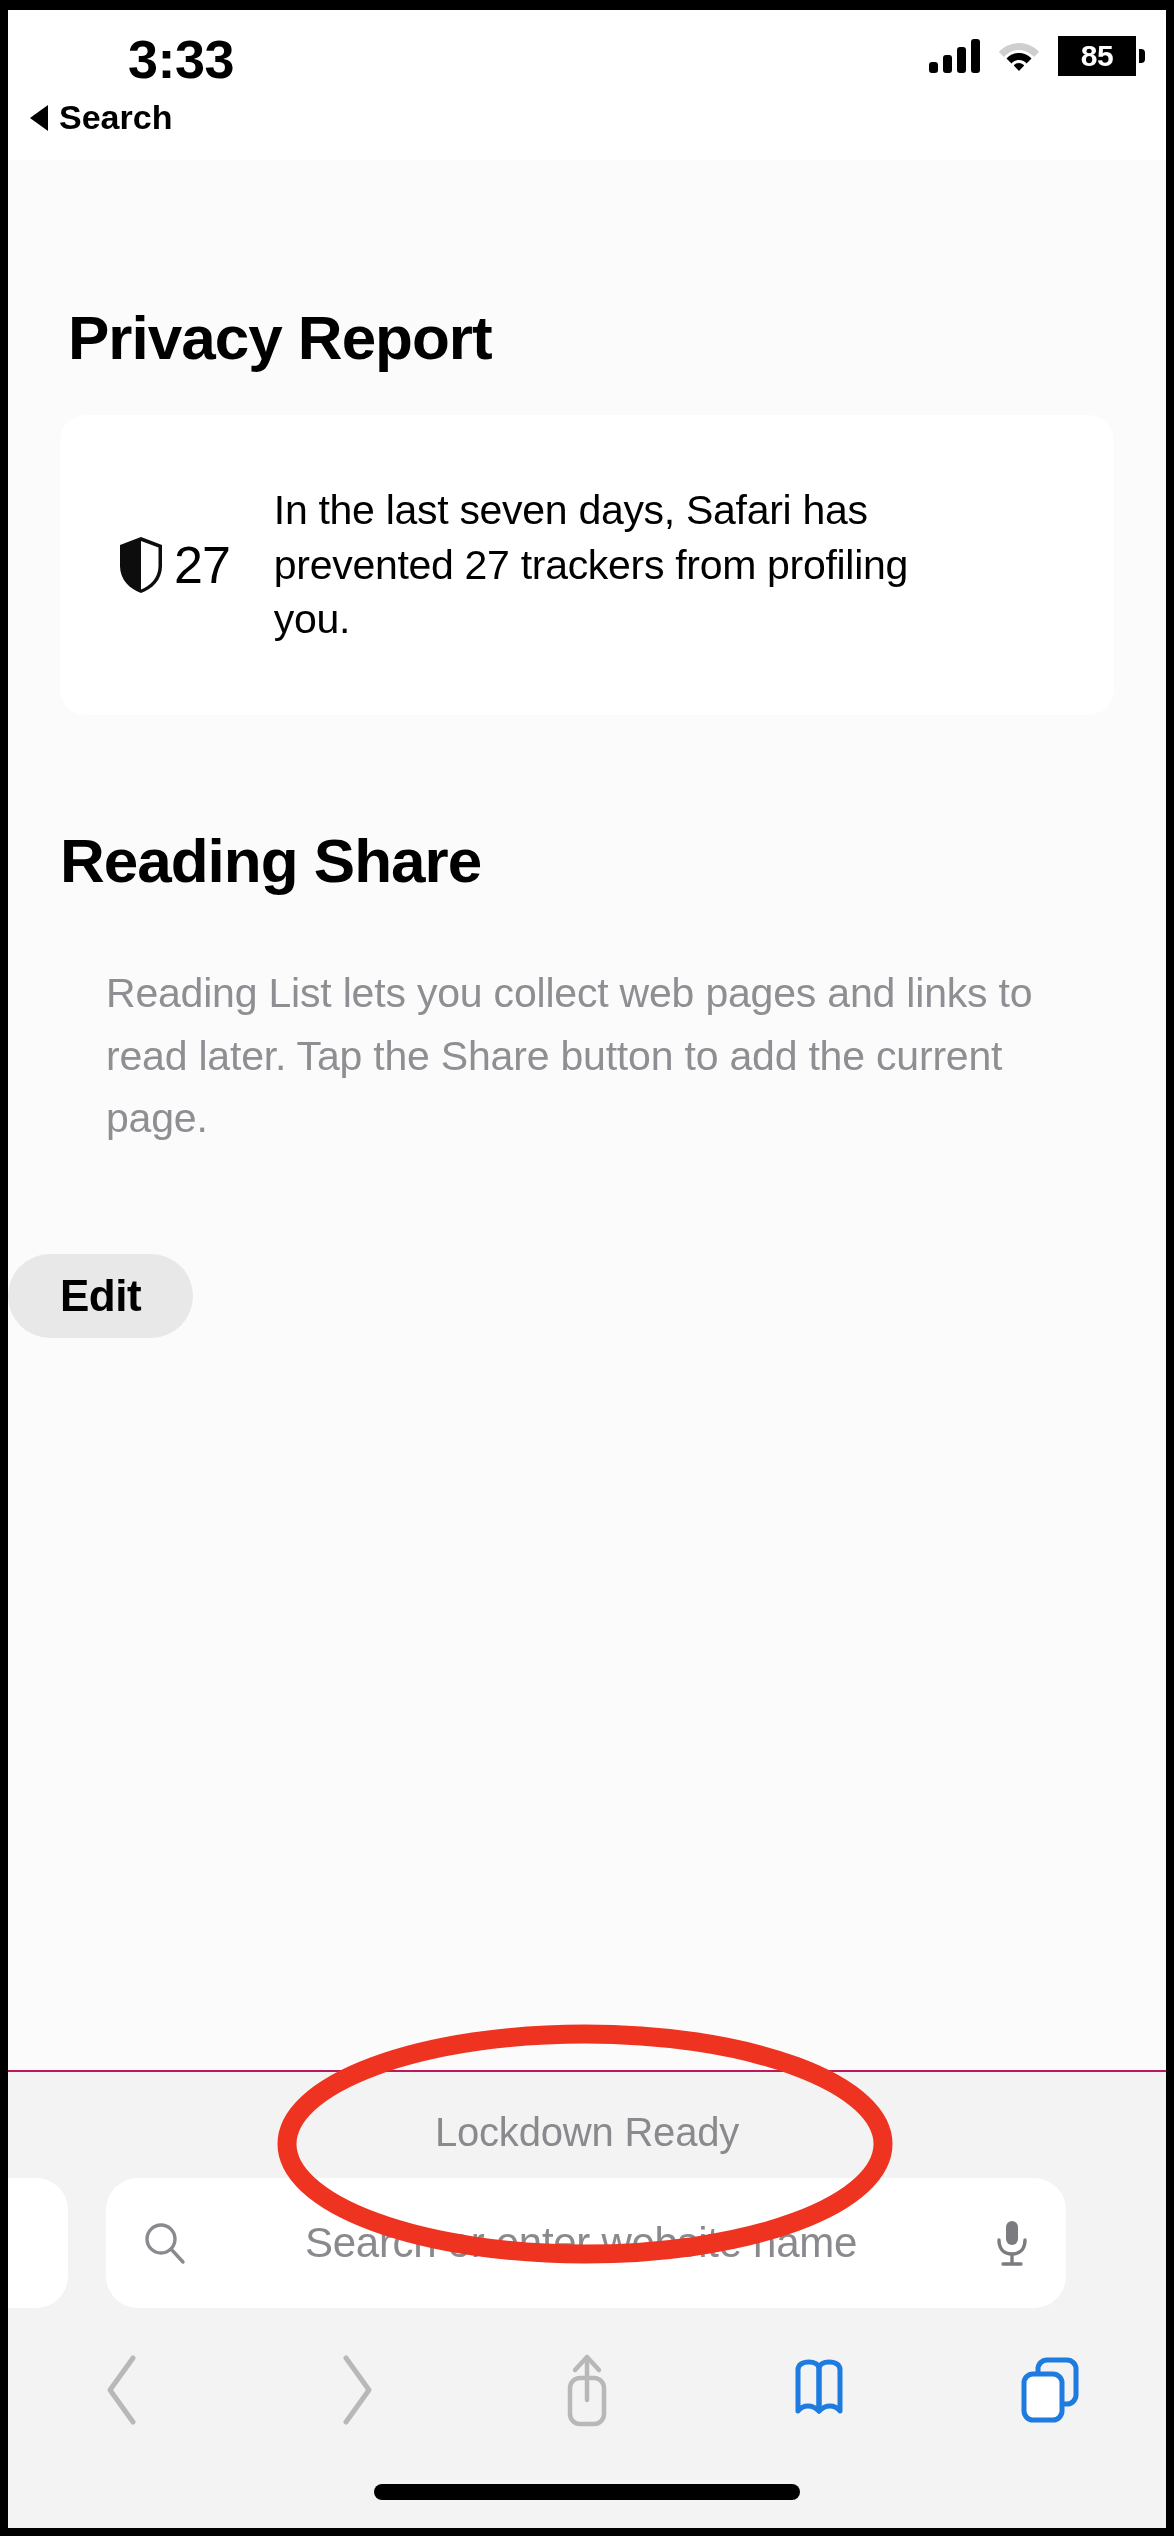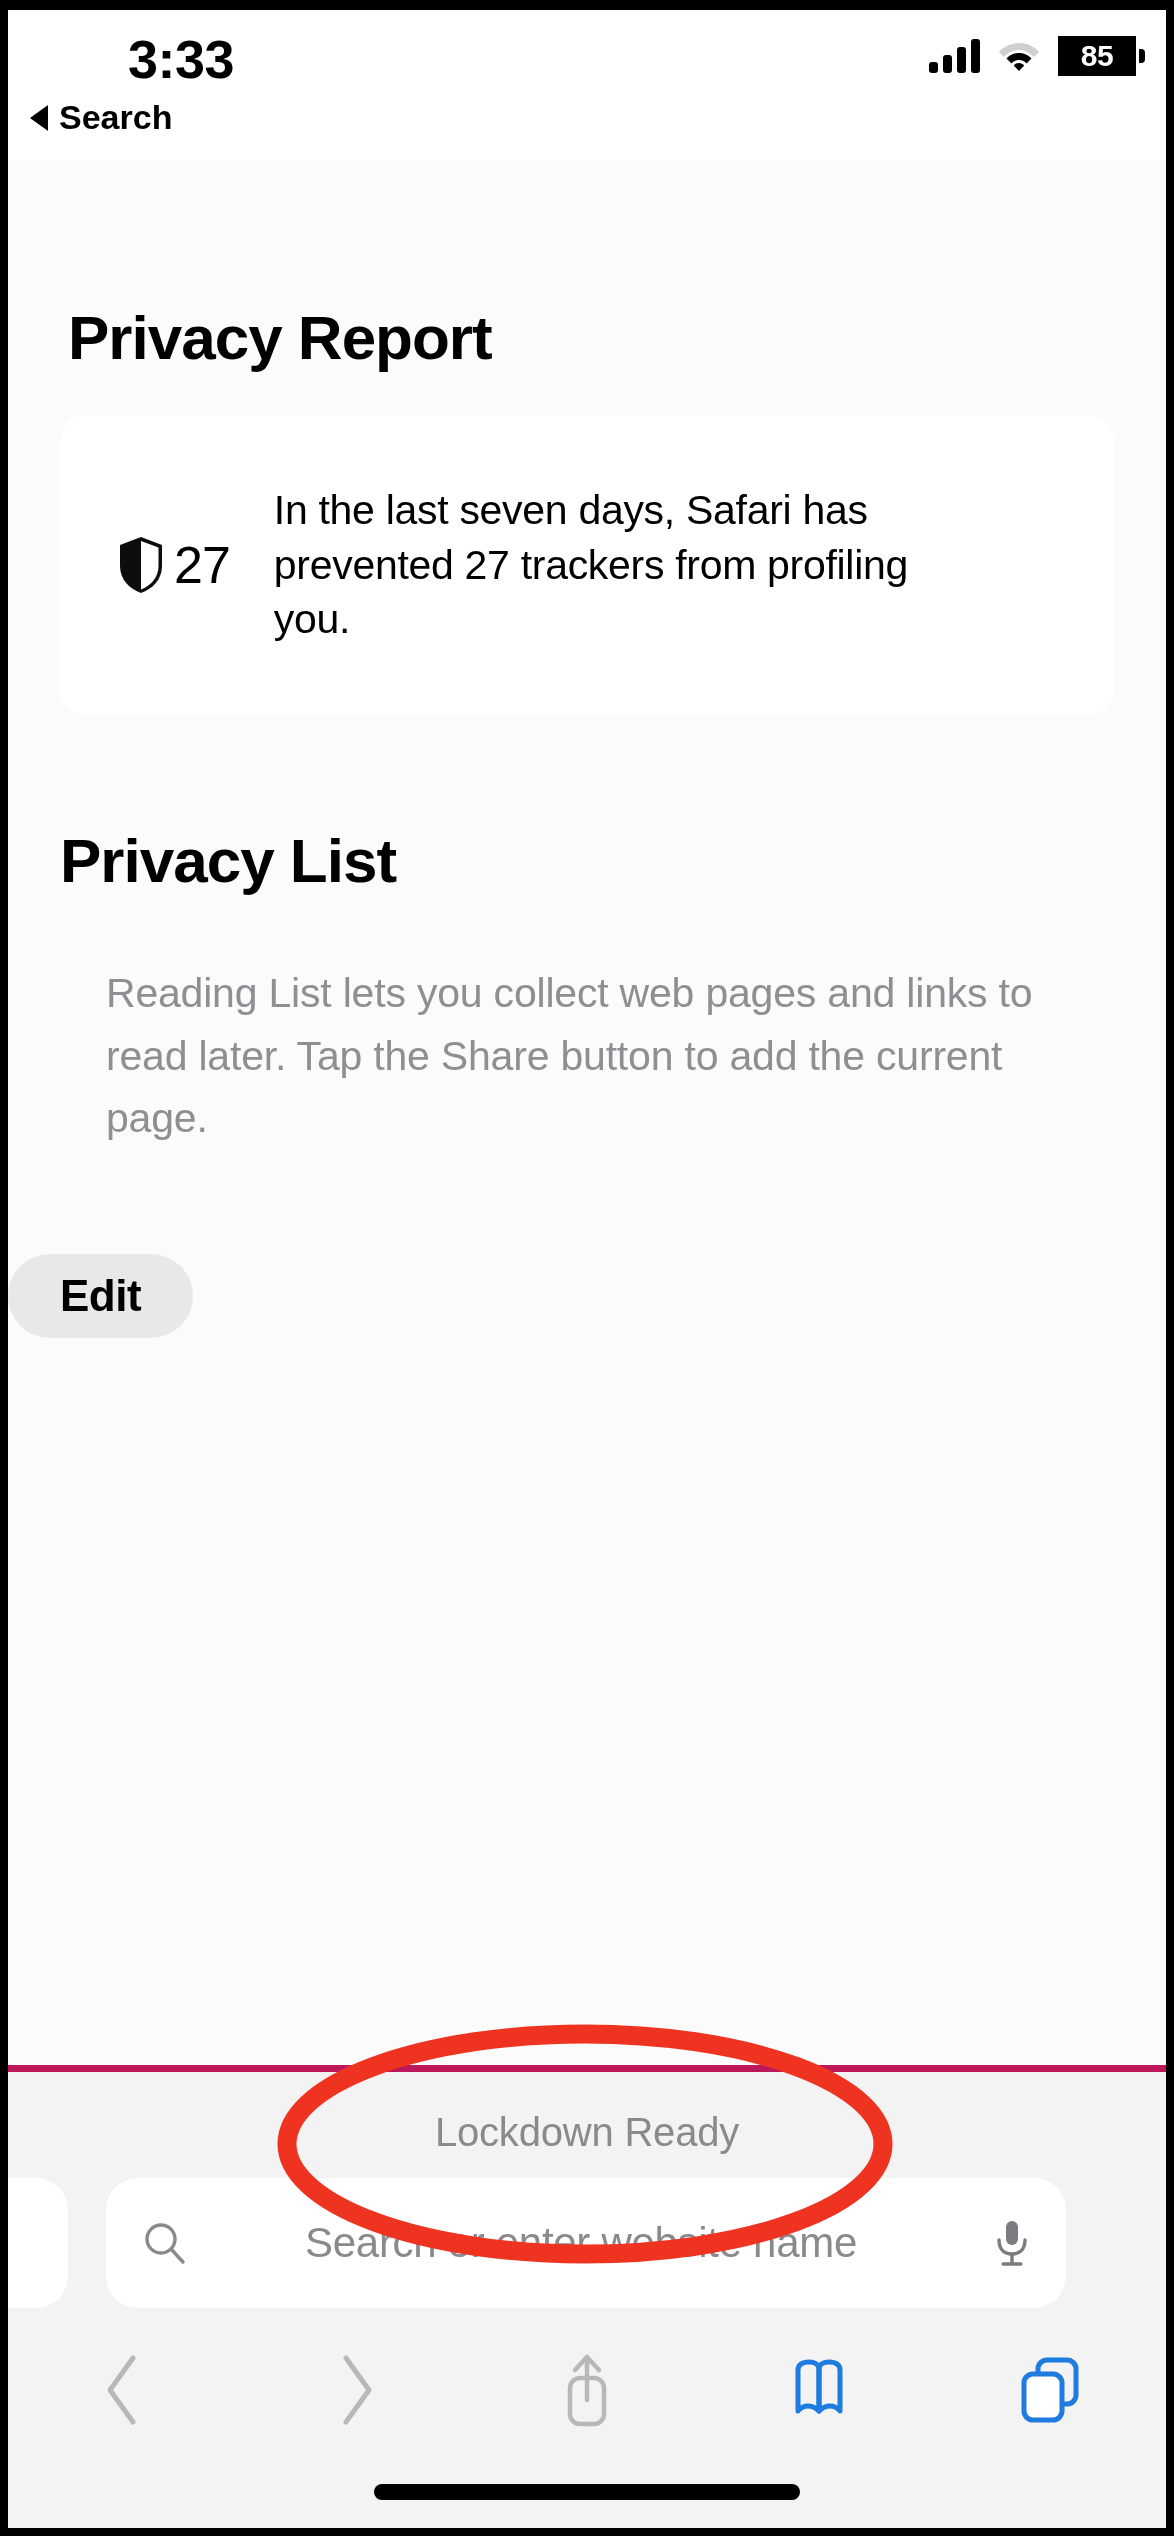--- a/index.html
+++ b/index.html
@@ -189,21 +189,21 @@
   }
 
   
   .bottombar {
     position: absolute;
     left: 0;
     bottom: 0;
     width: 1158px;
     height: 456px;
     background: #f3f3f3;
-    border-top: 7px solid #be185d;
+    border-top: 2px solid #be185d;
   }
 
   .lockdown {
     position: absolute;
     left: 0; right: 0;
     top: 38px;
     text-align: center;
     font-size: 40px;
     color: #8a8a8e;
     letter-spacing: -0.2px;
@@ -325,21 +325,21 @@
       <div class="shield-wrap">
         <svg class="shield-svg" viewBox="0 0 46 58">
           <path d="M23 1 L44 9 V30 C44 44 34 53 23 57 C12 53 2 44 2 30 V9 Z" fill="#0d0d0d"></path>
           <path d="M23 5 L40.5 11.6 V30 C40.5 42 32 50 23 53.4 Z" fill="#ffffff"></path>
         </svg>
         <span class="shield-count">27</span>
       </div>
       <div class="privacy-text">In the last seven days, Safari has prevented 27 trackers from profiling you.</div>
     </div>
 
-    <div class="h-title2">Privacy List</div>
+    <div class="h-title2">Reading Share</div>
 
     <div class="reading-desc">Reading List lets you collect web pages and links to read later. Tap the Share button to add the current page.</div>
 
     <div class="edit-row">
       <button class="edit-btn">Edit</button>
     </div>
   </div>
 
   <div class="bottombar">
 

